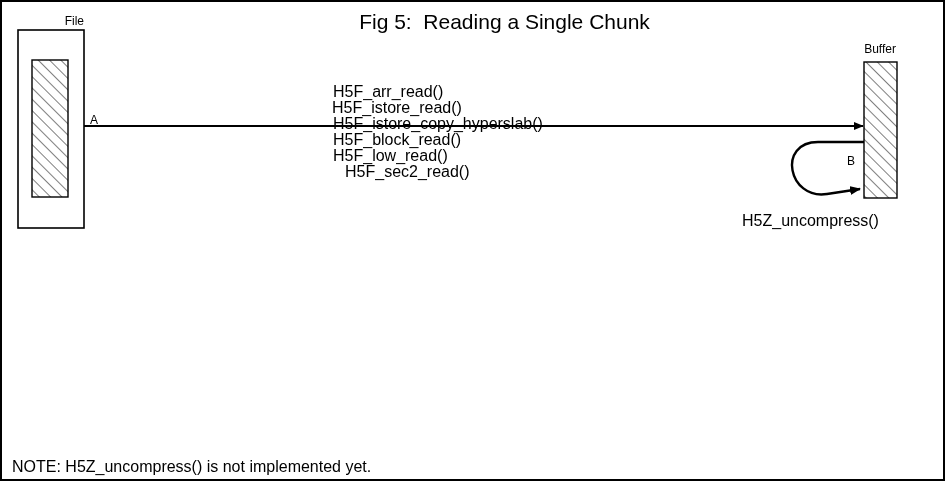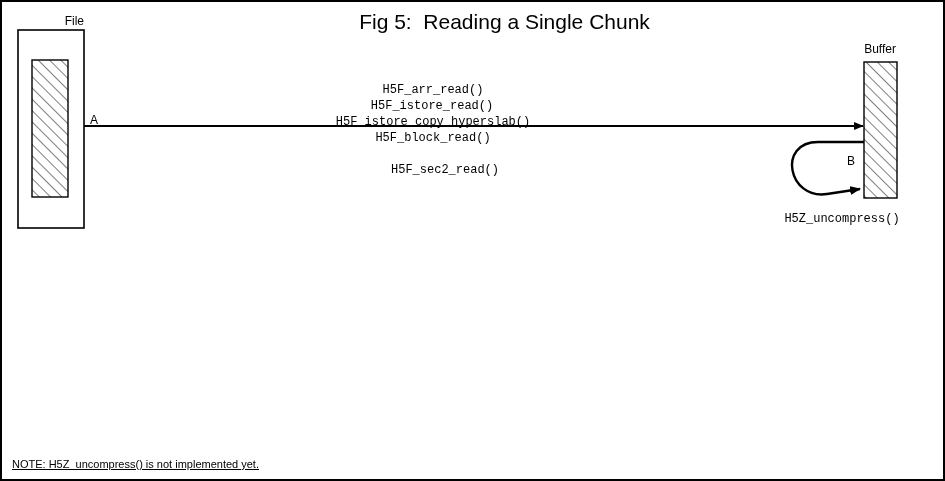--- a/index.html
+++ b/index.html
@@ -36,30 +36,27 @@
     width: 100%;
     left: 0;
     top: 9px;
     padding-left: 32px;
   }
   .boxlabel {
     font-size: 12px;
     text-align: right;
   }
   .calllabel {
-    font-size: 12px;
-    text-align: center;
-    font-family: Liberation Mono, monospace;
+    font-size: 16px;
   }
   .marker {
     font-size: 12px;
   }
   .note {
-    font-size: 11px;
-    text-decoration: underline;
+    font-size: 16px;
   }
 </style>
 </head>
 <body>
 
 <div id="figure">
 
   <div class="lbl title">Fig 5:  Reading a Single Chunk</div>
 
   <svg width="945" height="481" viewBox="0 0 945 481">
@@ -92,19 +89,20 @@
 
   <div class="lbl marker" style="left:88px; top:112px;">A</div>
 
   <div class="lbl marker" style="left:845px; top:153px;">B</div>
 
   <div class="lbl calllabel" style="left:331px; top:82px; width:200px;">H5F_arr_read()</div>
   <div class="lbl calllabel" style="left:330px; top:98px; width:200px;">H5F_istore_read()</div>
   <div class="lbl calllabel" style="left:331px; top:114px; width:200px;">H5F_istore_copy_hyperslab()</div>
 
   <div class="lbl calllabel" style="left:331px; top:130px; width:200px;">H5F_block_read()</div>
+  <div class="lbl calllabel" style="left:331px; top:146px; width:200px;">H5F_low_read()</div>
   <div class="lbl calllabel" style="left:343px; top:162px; width:200px;">H5F_sec2_read()</div>
 
   <div class="lbl calllabel" style="left:740px; top:211px; width:200px;">H5Z_uncompress()</div>
 
   <div class="lbl note" style="left:10px; top:457px;">NOTE: H5Z_uncompress() is not implemented yet.</div>
 
 </div>
 
 </body></html>

